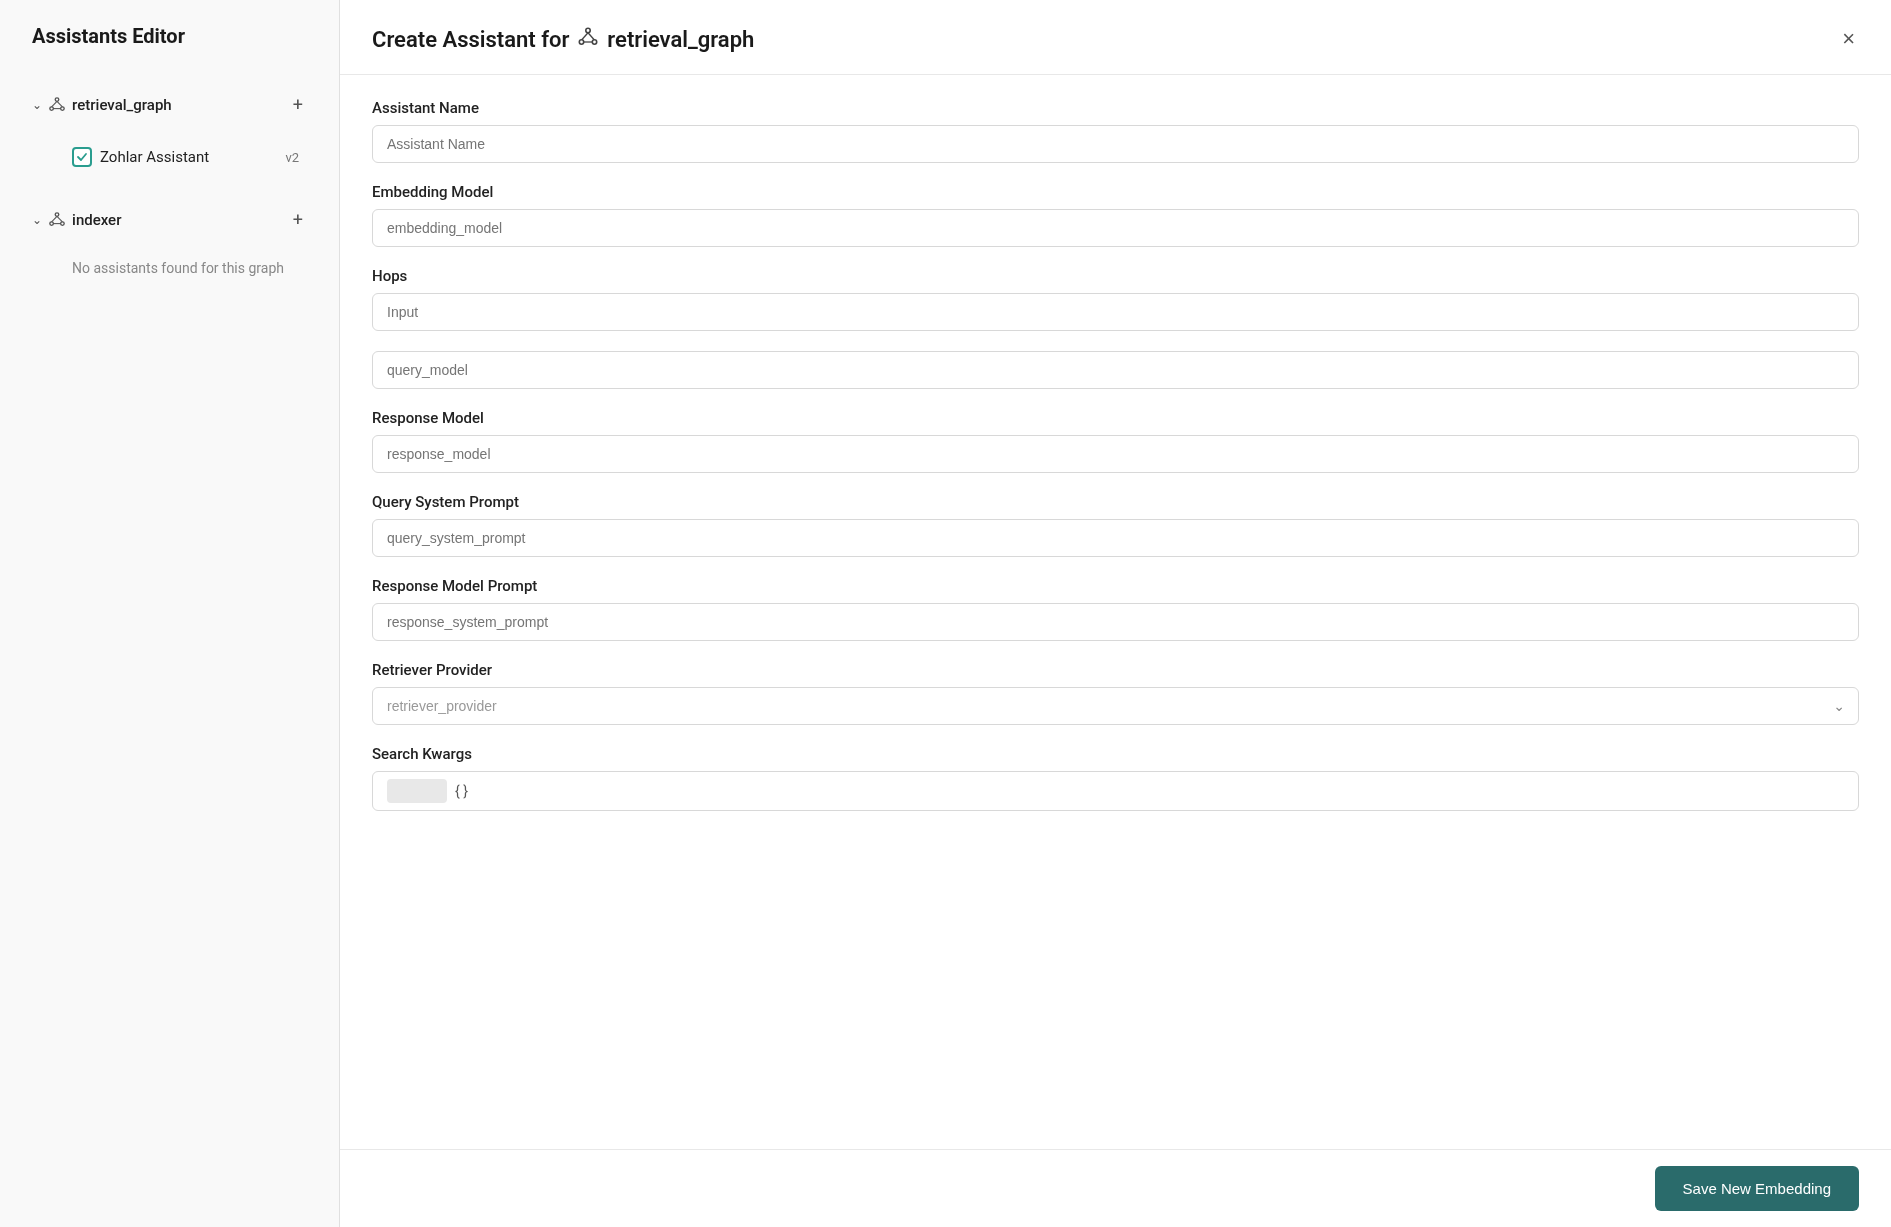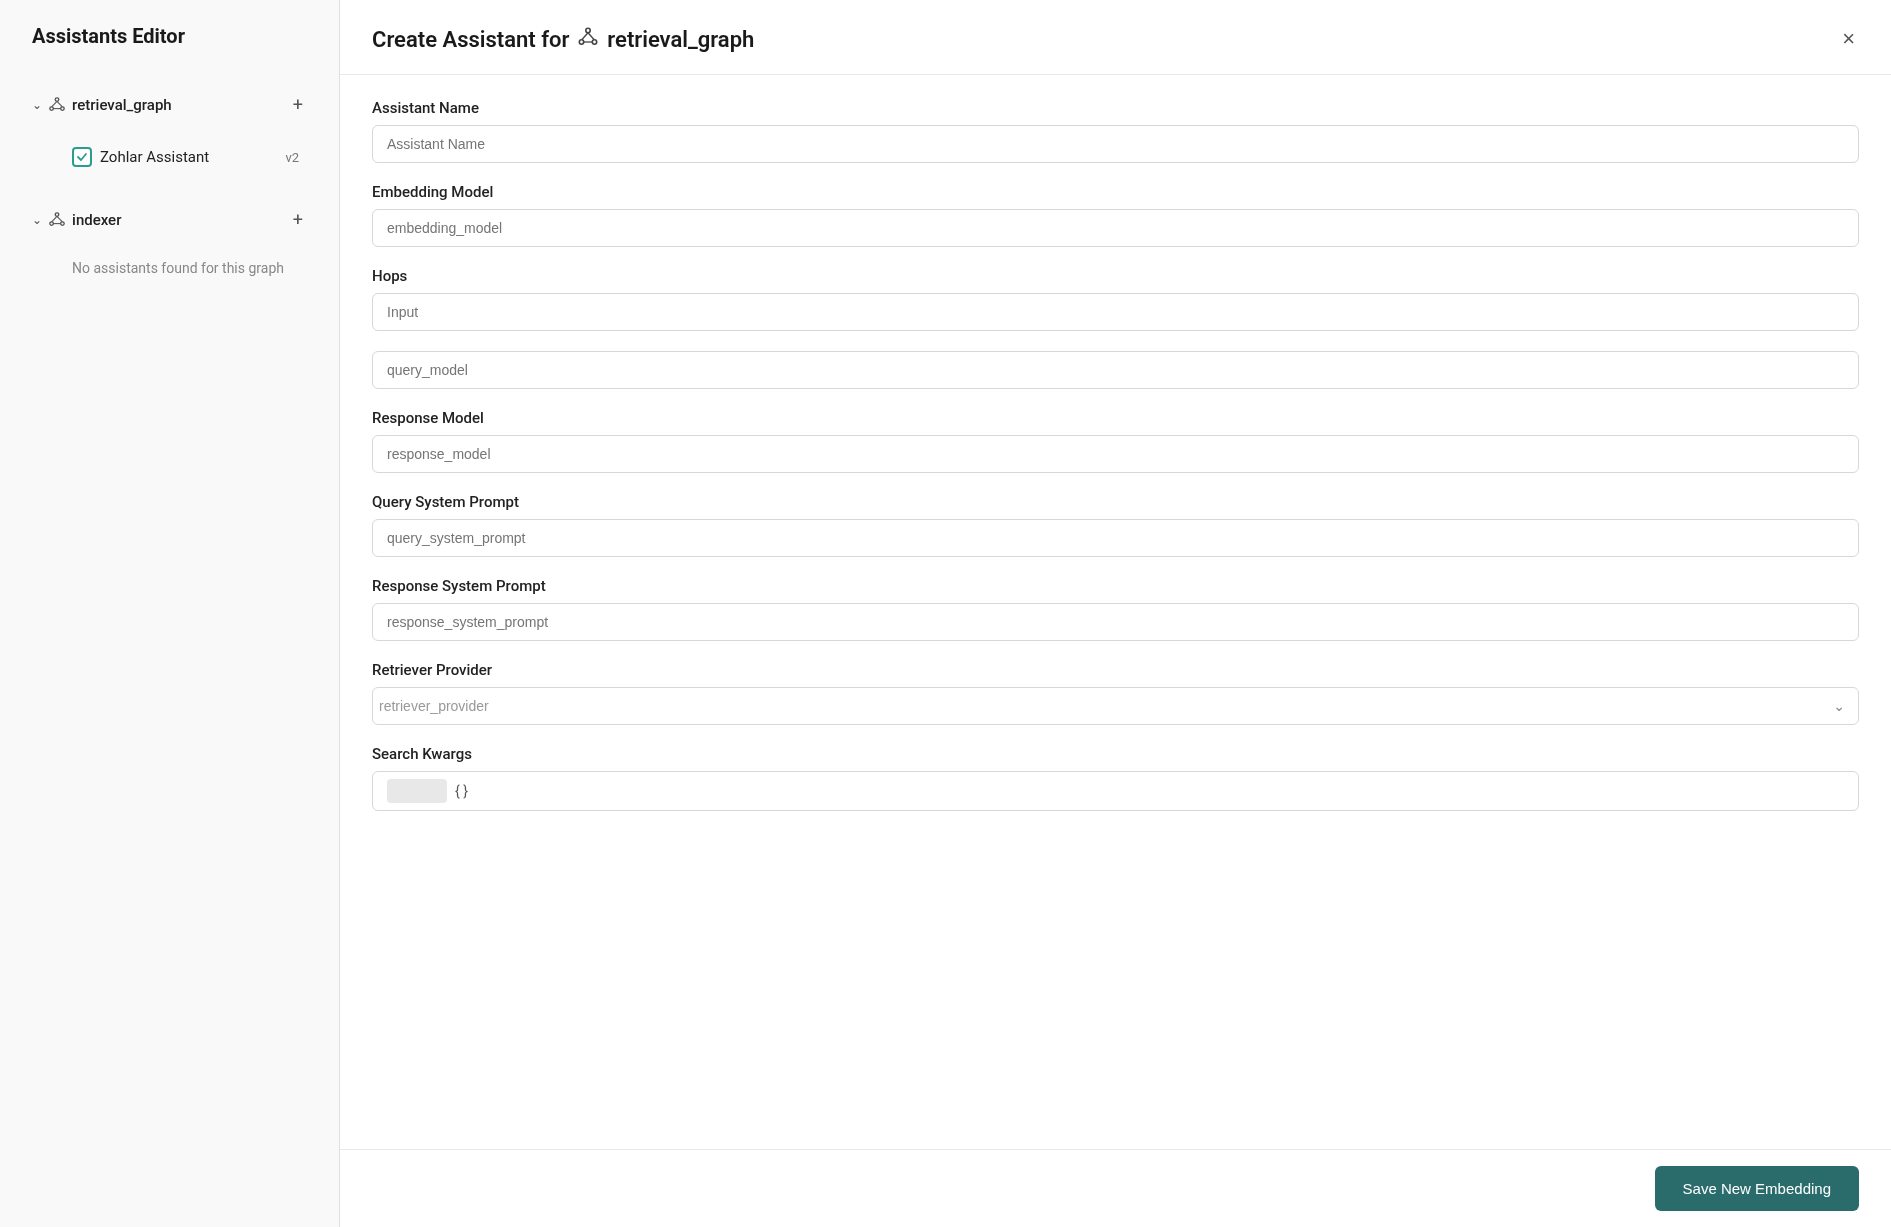--- a/index.html
+++ b/index.html
@@ -191,21 +191,21 @@
       background: #fff;
       outline: none;
     }
 
     .form-select-wrapper {
       position: relative;
     }
 
     .form-select {
       width: 100%;
-      padding: 10px 6px;
+      padding: 10px 14px;
       border: 1px solid #d8d8d8;
       border-radius: 6px;
       font-size: 14px;
       color: #999;
       background: #fff;
       outline: none;
       appearance: none;
       -webkit-appearance: none;
       cursor: pointer;
     }
@@ -352,21 +352,21 @@
       <label class="form-label">Response Model</label>
       <input class="form-input" type="text" placeholder="response_model" style="">
     </div>
 
     <div class="form-group">
       <label class="form-label">Query System Prompt</label>
       <input class="form-input" type="text" placeholder="query_system_prompt" style="">
     </div>
 
     <div class="form-group">
-      <label class="form-label">Response System Prompt</label>
+      <label class="form-label">Response Model Prompt</label>
       <input class="form-input" type="text" placeholder="response_system_prompt" style="">
     </div>
 
     <div class="form-group">
       <label class="form-label">Retriever Provider</label>
       <div class="form-select-wrapper">
         <select class="form-select">
           <option value="" disabled="" selected="">retriever_provider</option>
         <option value="option1">option1</option><option value="option2">option2</option></select>
         <span class="select-chevron">⌄</span>

